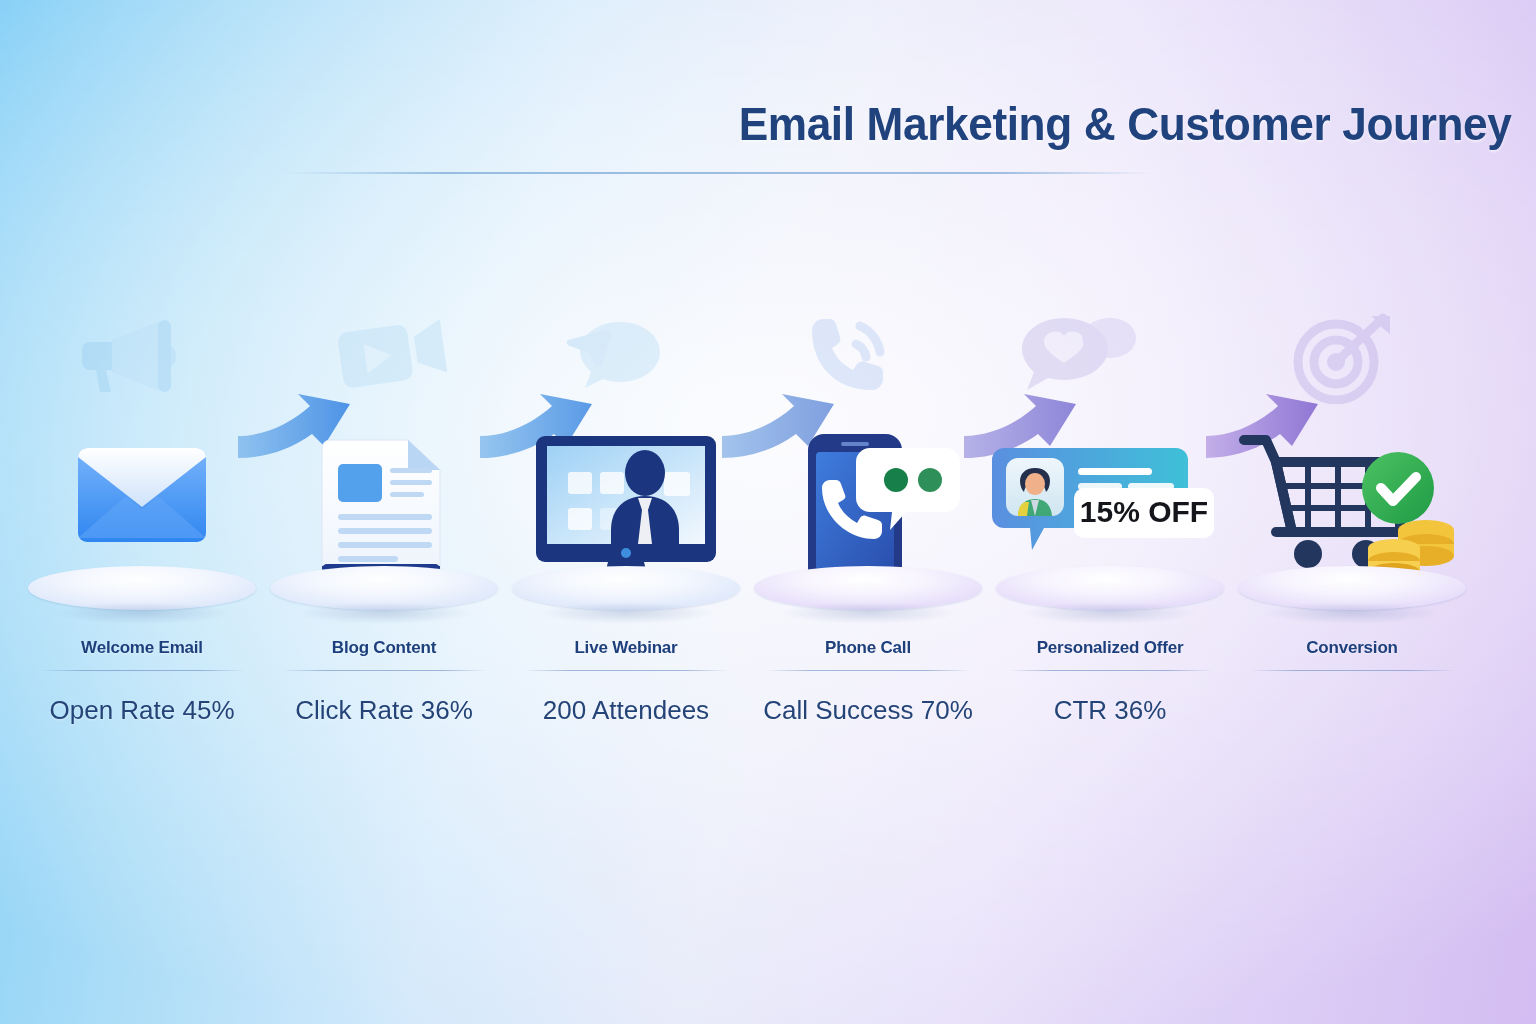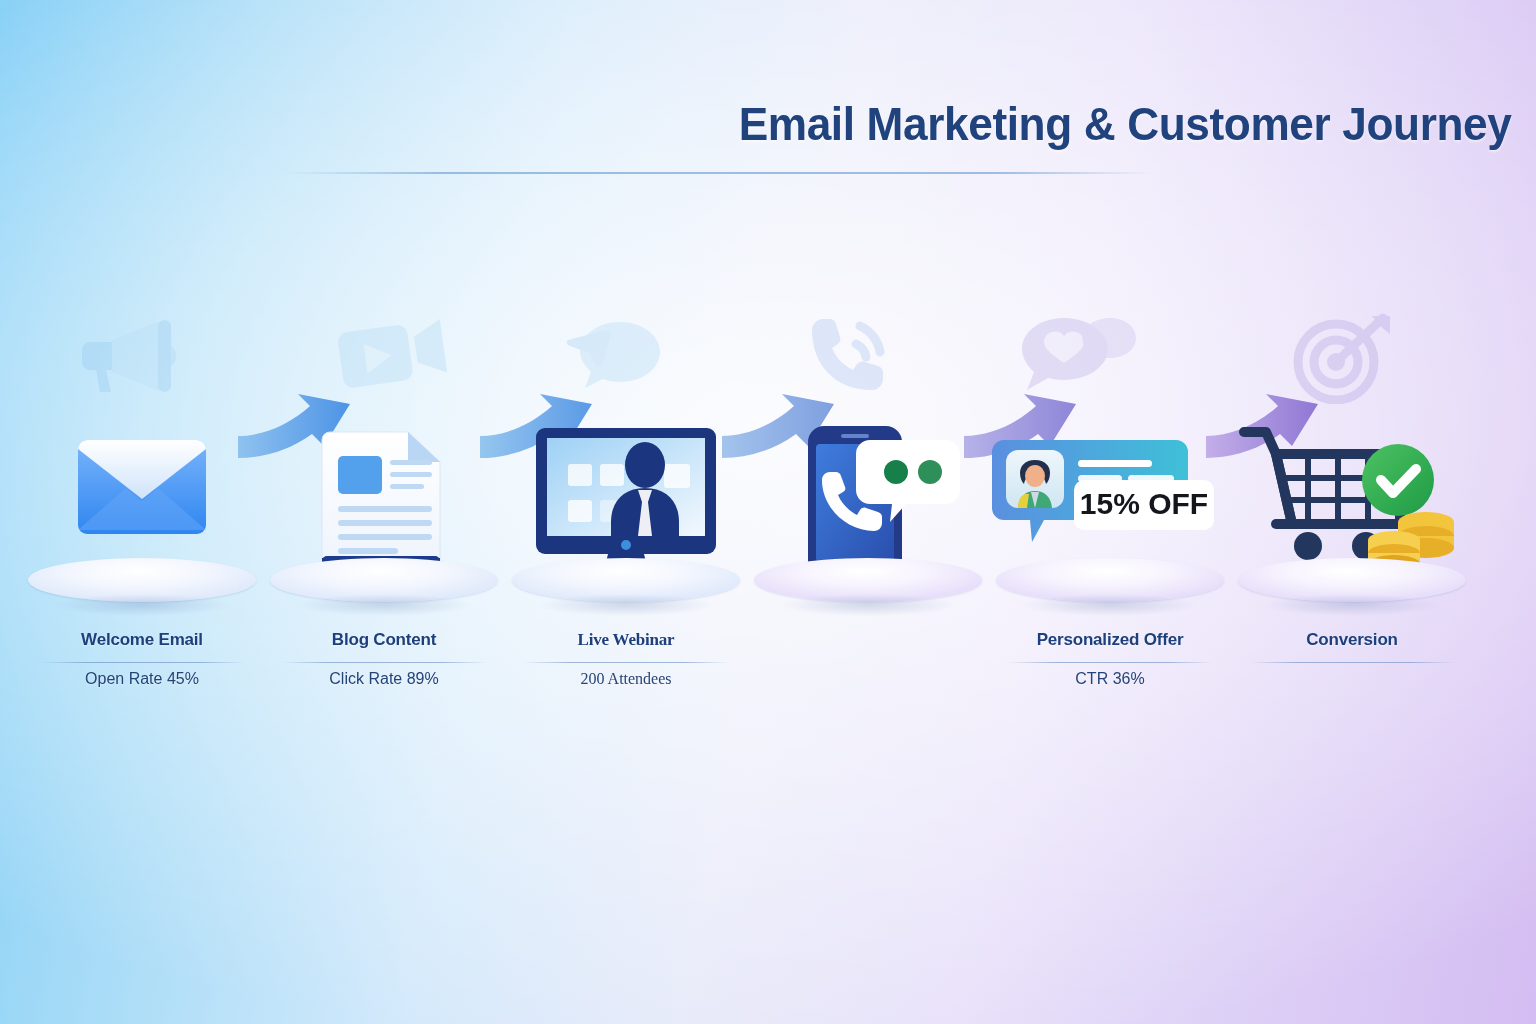--- a/index.html
+++ b/index.html
@@ -24,21 +24,21 @@
     transform:scaleX(.94);transform-origin:center;
   }
   #title-rule{
     position:absolute;left:288px;top:172px;width:864px;height:2px;
     background:linear-gradient(90deg,rgba(120,170,215,0) 0%,rgba(110,160,210,.65) 18%,rgba(110,160,210,.65) 82%,rgba(120,170,215,0) 100%);
   }
   
   .ghost{position:absolute;opacity:.30;}
   
   #steps{position:absolute;left:0;top:300px;width:1536px;height:470px;}
-  .step{position:absolute;top:0;width:244px;height:470px;}
+  .step{position:absolute;top:8px;width:244px;height:470px;}
   .art{position:absolute;left:0;top:118px;width:244px;height:190px;}
   .pedestal{position:absolute;left:8px;top:258px;width:228px;height:56px;}
   .ped-top{
     position:absolute;left:0;top:0;width:228px;height:44px;border-radius:50%;
     background:radial-gradient(60% 70% at 48% 30%, #ffffff 0%, #f4f7fe 45%, #dfe9fb 100%);
     box-shadow:0 1px 2px rgba(70,110,170,.18);
   }
   .ped-side{
     position:absolute;left:0;top:16px;width:228px;height:40px;border-radius:50%/22px;
     background:linear-gradient(180deg,#cddcf4 0%, #8fb6e6 60%, #7aa7e0 100%);
@@ -54,21 +54,21 @@
   .caption{position:absolute;left:-6px;top:330px;width:256px;text-align:center;}
   .step-label{
     font-size:17px;font-weight:700;color:#1d3f7c;letter-spacing:-.2px;white-space:nowrap;
     text-shadow:0 1px 2px rgba(255,255,255,.5);
   }
   .cap-rule{
     margin:12px auto 0;width:205px;height:1px;
     background:linear-gradient(90deg,rgba(120,150,200,0),rgba(95,130,190,.55) 22%,rgba(95,130,190,.55) 78%,rgba(120,150,200,0));
   }
   .step-metric{
-    margin-top:7px;font-size:16px;font-weight:400;color:#244478;white-space:nowrap;
+    margin-top:24px;font-size:26px;font-weight:400;color:#244478;white-space:nowrap;
     text-shadow:0 1px 2px rgba(255,255,255,.45);
   }
   
   .arrow{position:absolute;top:378px;width:116px;height:80px;}
 </style>
 </head>
 <body>
 
 <div id="stage">
 
@@ -256,25 +256,25 @@
         </svg>
       </div>
       <div class="pedestal">
         <div class="ped-side"></div>
           <div class="ped-top"></div>
           <div class="ped-shadow"></div>
       </div>
       <div class="caption">
         <div class="step-label">Blog Content</div>
         <div class="cap-rule"></div>
-        <div class="step-metric">Click Rate 89%</div>
-      </div>
-    </div>
-
-    <div class="step" style="left:504px;font-family:Liberation Serif, serif;">
+        <div class="step-metric">Click Rate 36%</div>
+      </div>
+    </div>
+
+    <div class="step" style="left:504px;">
       <div class="art">
         <svg viewBox="0 0 244 190" width="244" height="190">
           <defs>
             <linearGradient id="scr" x1="0" y1="0" x2="1" y2="1">
                 <stop offset="0" stop-color="#9ed1f5"></stop>
                 <stop offset="1" stop-color="#f2f8fe"></stop>
               </linearGradient>
           </defs>
           <rect x="32" y="10" width="180" height="126" rx="9" fill="#1c357f"></rect>
           <rect x="43" y="20" width="158" height="98" fill="url(#scr)"></rect>
@@ -326,20 +326,25 @@
             <path d="M124 22h76a14 14 0 0 1 14 14v36a14 14 0 0 1-14 14h-40l-16 18 2-18h-22a14 14 0 0 1-14-14V36a14 14 0 0 1 14-14z" fill="#ffffff"></path>
             <circle cx="150" cy="54" r="12" fill="#17804a"></circle>
             <circle cx="184" cy="54" r="12" fill="#2f8f58"></circle>
           </g>
         </svg>
       </div>
       <div class="pedestal">
         <div class="ped-side"></div>
           <div class="ped-top"></div>
           <div class="ped-shadow"></div>
+      </div>
+      <div class="caption">
+        <div class="step-label">Phone Call</div>
+        <div class="cap-rule"></div>
+        <div class="step-metric">Call Success 70%</div>
       </div>
     </div>
 
     <div class="step purple" style="left:988px;">
       <div class="art">
         <svg viewBox="0 0 244 190" width="244" height="190">
           <defs>
             <linearGradient id="card" x1="0" y1="0" x2="1" y2="0">
                 <stop offset="0" stop-color="#5a8fe0"></stop>
                 <stop offset="1" stop-color="#3fc0d8"></stop>

